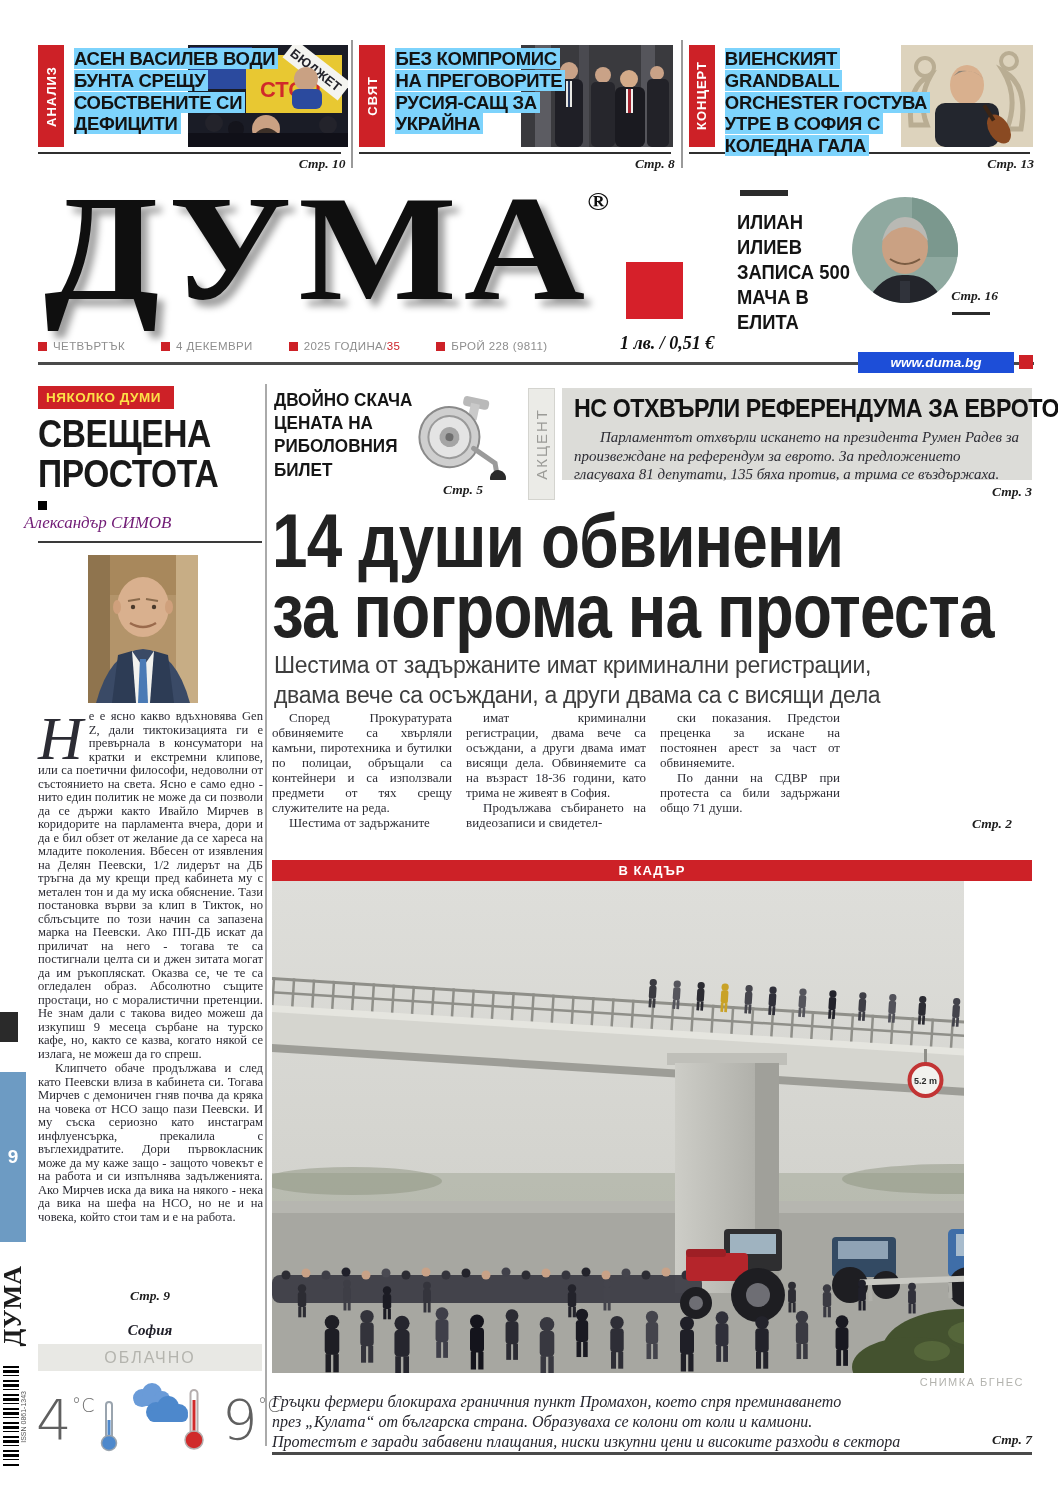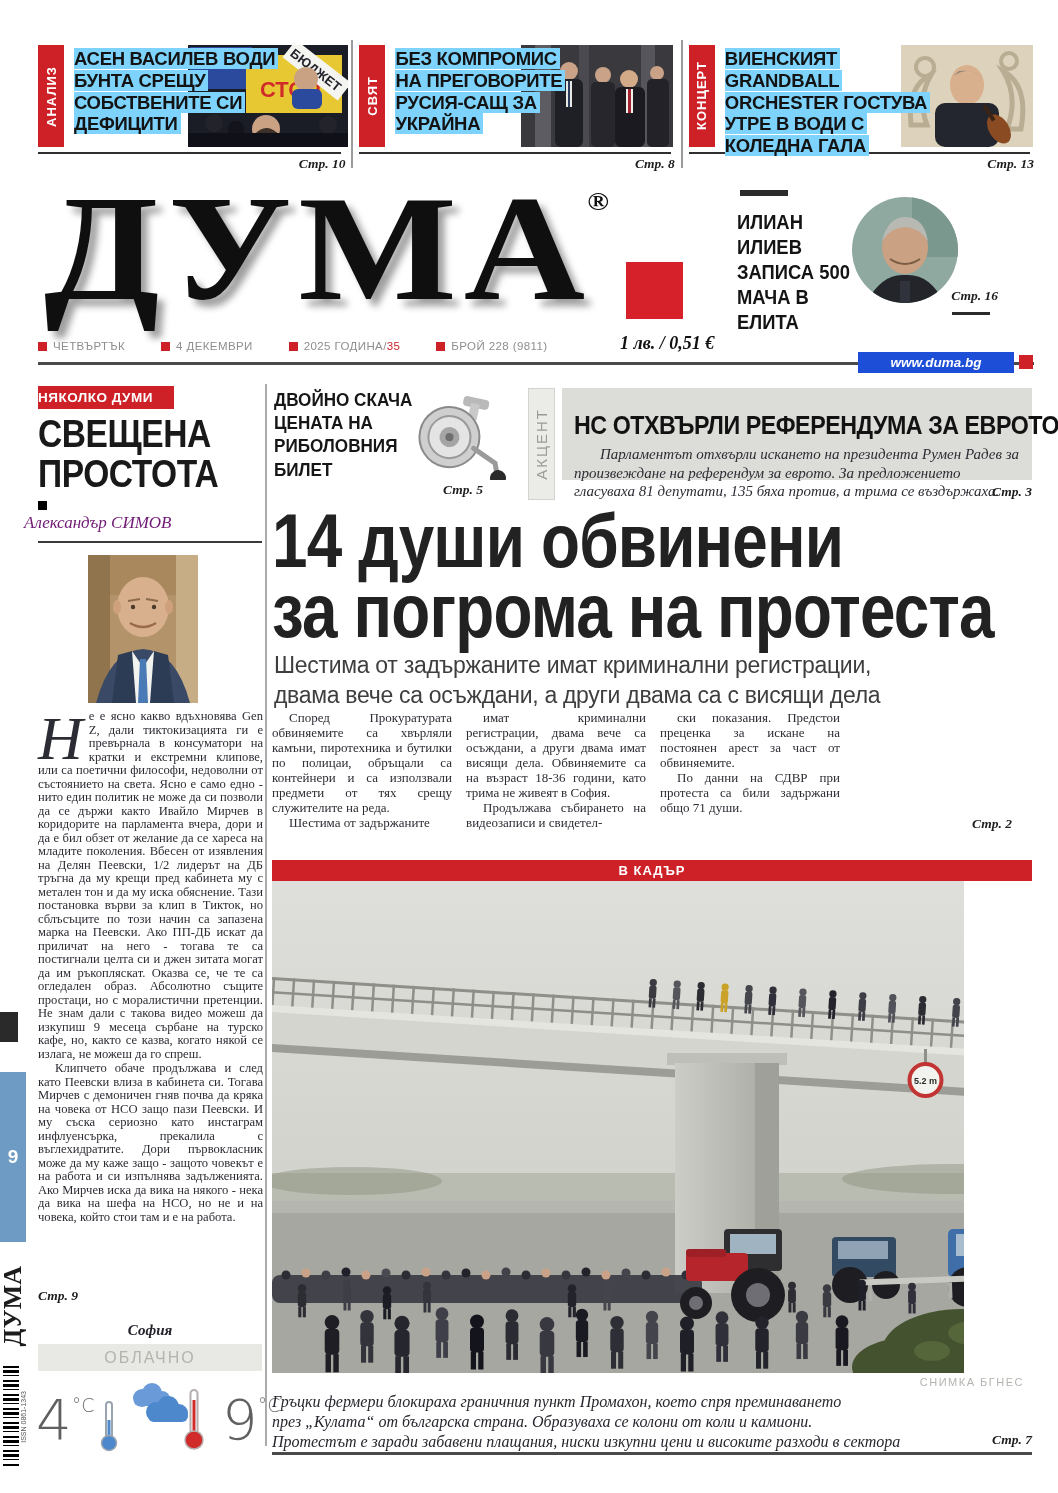--- a/index.html
+++ b/index.html
@@ -53,56 +53,56 @@
   .dl-item .sq{width:9px;height:9px;background:#cd2127;display:inline-block;margin-right:6px;}
   .dl-red{color:#cd2127;}
   .price{left:620px;top:333px;font-family:"Liberation Serif",serif;font-style:italic;font-weight:bold;
          font-size:18px;color:#111;}
   .rule-thick{left:38px;top:362px;width:996px;height:3px;background:#4a4a4a;}
   .sitebox{left:858px;top:352px;width:156px;height:21px;background:#1d4ed8;color:#fff;
            font-style:italic;font-weight:bold;font-size:13.5px;display:flex;align-items:center;justify-content:center;}
   .sitesq{left:1019px;top:355px;width:14px;height:14px;background:#cd2127;}
   
   .vline-main{left:265px;top:384px;width:2px;height:1062px;background:#aaa;}
-  .op-label{left:38px;top:386px;width:136px;height:23px;background:#cd2127;color:#ffffff;font-weight:bold;
-            font-size:13.5px;letter-spacing:.5px;display:flex;align-items:center;box-sizing:border-box;}
+  .op-label{left:38px;top:386px;width:136px;height:23px;background:#cd2127;color:#fde047;font-weight:bold;
+            font-size:13.5px;letter-spacing:.5px;display:flex;align-items:center;padding-left:8px;box-sizing:border-box;}
   .op-title{left:38px;top:414px;width:250px;font-weight:bold;font-size:39px;line-height:1.02;
             color:#191919;transform:scaleX(.86);transform-origin:0 0;letter-spacing:-0.5px;}
   .op-bullet{left:38px;top:501px;width:9px;height:9px;background:#000;}
   .op-author{left:24px;top:513px;font-family:"Liberation Serif",serif;font-style:italic;font-size:17px;color:#701a75;}
   .op-rule{left:38px;top:541px;width:224px;height:1.5px;background:#3a3a3a;}
   .op-photo{left:88px;top:555px;width:110px;height:148px;}
   .op-body{left:38px;top:710px;width:225px;font-family:"Liberation Serif",serif;font-size:12.6px;
            line-height:13.5px;text-align:justify;color:#2c2c34;}
   .op-body .drop{float:left;font-family:"Liberation Serif",serif;font-style:italic;font-size:62px;
            line-height:.82;margin:3px 6px 0 0;color:#2c2c34;}
   .op-body p{margin:0;}
   .op-body p+p{text-indent:17px;margin-top:1px;}
-  .op-page{left:38px;top:1288px;width:224px;text-align:left;}
+  .op-page{left:38px;top:1288px;width:224px;text-align:center;}
   
   .w-city{left:38px;top:1322px;width:224px;text-align:center;font-family:"Liberation Serif",serif;
           font-style:italic;font-weight:bold;font-size:15px;color:#20202a;}
   .w-bar{left:38px;top:1344px;width:224px;height:27px;background:#e8e8e4;color:#b4b4ae;font-size:16px;
          letter-spacing:2px;display:flex;align-items:center;justify-content:center;}
   .w-num{font-family:"DejaVu Sans",sans-serif;font-weight:200;font-size:56px;color:#606060;line-height:1;}
   .w-deg{font-family:"DejaVu Sans",sans-serif;font-weight:200;font-size:19px;color:#707070;vertical-align:top;
          position:relative;top:2px;}
   .w-low{left:36px;top:1392px;} .w-high{left:222px;top:1392px;}
   .w-th-blue{left:100px;top:1400px;} .w-th-red{left:184px;top:1388px;}
   .w-cloud{left:124px;top:1382px;}
   
   .fish-head{left:274px;top:388px;width:178px;font-weight:bold;font-size:19px;line-height:1.22;
              color:#161616;transform:scaleX(.9);transform-origin:0 0;}
   .fish-img{left:404px;top:390px;}
   .fish-page{left:404px;top:482px;width:118px;text-align:center;}
   .accent-label{left:528px;top:388px;width:27px;height:112px;background:#ebebe7;border:1px solid #d4d4cf;
                 box-sizing:border-box;color:#9b9b97;font-size:15px;letter-spacing:2px;
                 display:flex;align-items:center;justify-content:center;}
   .euro-box{left:562px;top:388px;width:470px;height:92px;background:#dcdcd8;box-sizing:border-box;
-            padding:23px 12px 0 12px;}
+            padding:6px 12px 0 12px;}
   .euro-title{font-weight:bold;font-size:25px;color:#121212;transform:scaleX(.93);transform-origin:0 0;
               white-space:nowrap;letter-spacing:-0.5px;}
   .euro-text{margin-top:5px;font-family:"Liberation Serif",serif;font-style:italic;font-size:15px;
              line-height:18.5px;color:#2c2c34;text-indent:26px;}
   .euro-page{left:562px;top:484px;width:470px;text-align:right;}
   
   .mh{left:272px;top:506px;font-weight:bold;font-size:76px;line-height:70px;color:#222;
       transform:scaleX(.84);transform-origin:0 0;white-space:nowrap;letter-spacing:-1px;}
   .subhead{left:274px;top:650px;font-size:23px;line-height:30px;color:#3e3e3e;letter-spacing:-0.3px;}
   .cols{left:272px;top:710px;width:762px;display:flex;gap:14px;}
@@ -218,21 +218,21 @@
           <ellipse cx="66" cy="40" rx="17" ry="20" fill="#d9b08e"></ellipse>
           <path d="M49 34 Q66 18 83 34 Q74 24 58 26 Z" fill="#8a8378"></path>
           <rect x="34" y="58" width="64" height="44" rx="10" fill="#23262e"></rect>
           <g transform="rotate(-32 98 84)">
             <ellipse cx="98" cy="84" rx="10" ry="16" fill="#8a4a22"></ellipse>
             <rect x="96" y="56" width="4" height="18" fill="#3a2415"></rect>
           </g>
         </svg>
       </div>
       <div class="thead" style="width:218px;">
-        <span>ВИЕНСКИЯТ GRANDBALL ORCHESTER ГОСТУВА УТРЕ В ВОДИ С КОЛЕДНА ГАЛА</span>
+        <span>ВИЕНСКИЯТ GRANDBALL ORCHESTER ГОСТУВА УТРЕ В СОФИЯ С КОЛЕДНА ГАЛА</span>
       </div>
       <div class="trule"></div>
       <div class="tpage pageref">Стр. 13</div>
     </div>
   </div>
 
   <div class="abs logo"><span>ДУМА</span><span class="reg">®</span></div>
   <div class="abs redsq"></div>
   <div class="abs sport-dash"></div>
   <div class="abs sport-head">ИЛИАН ИЛИЕВ ЗАПИСА 500 МАЧА В ЕЛИТА</div>

